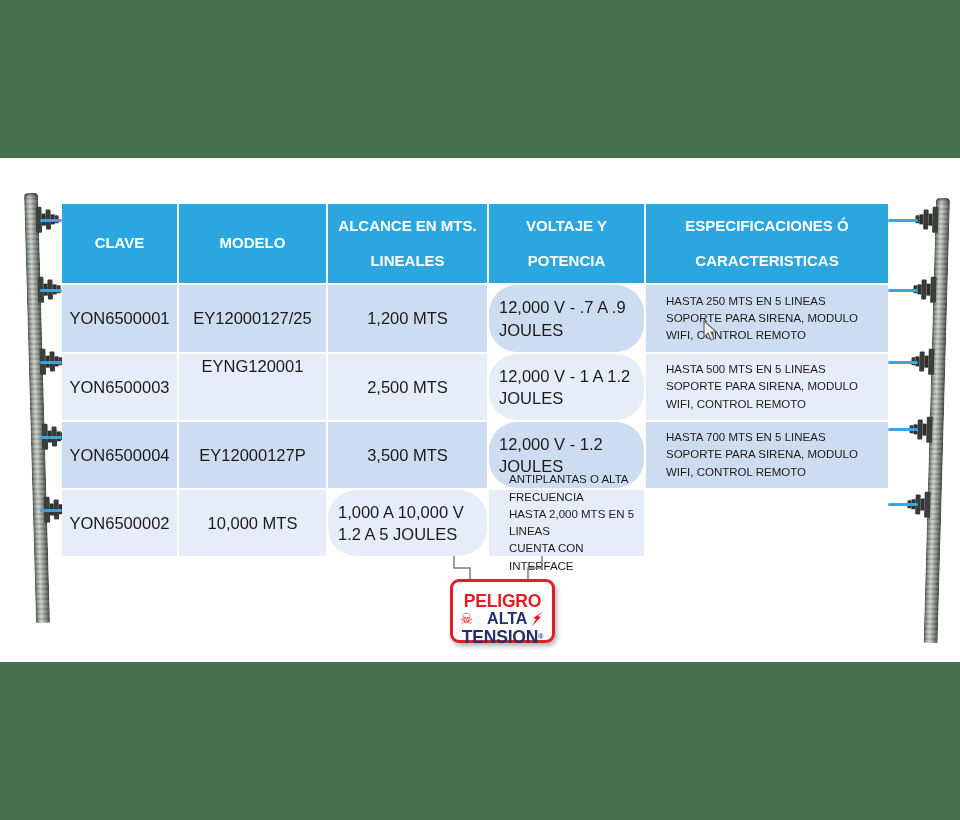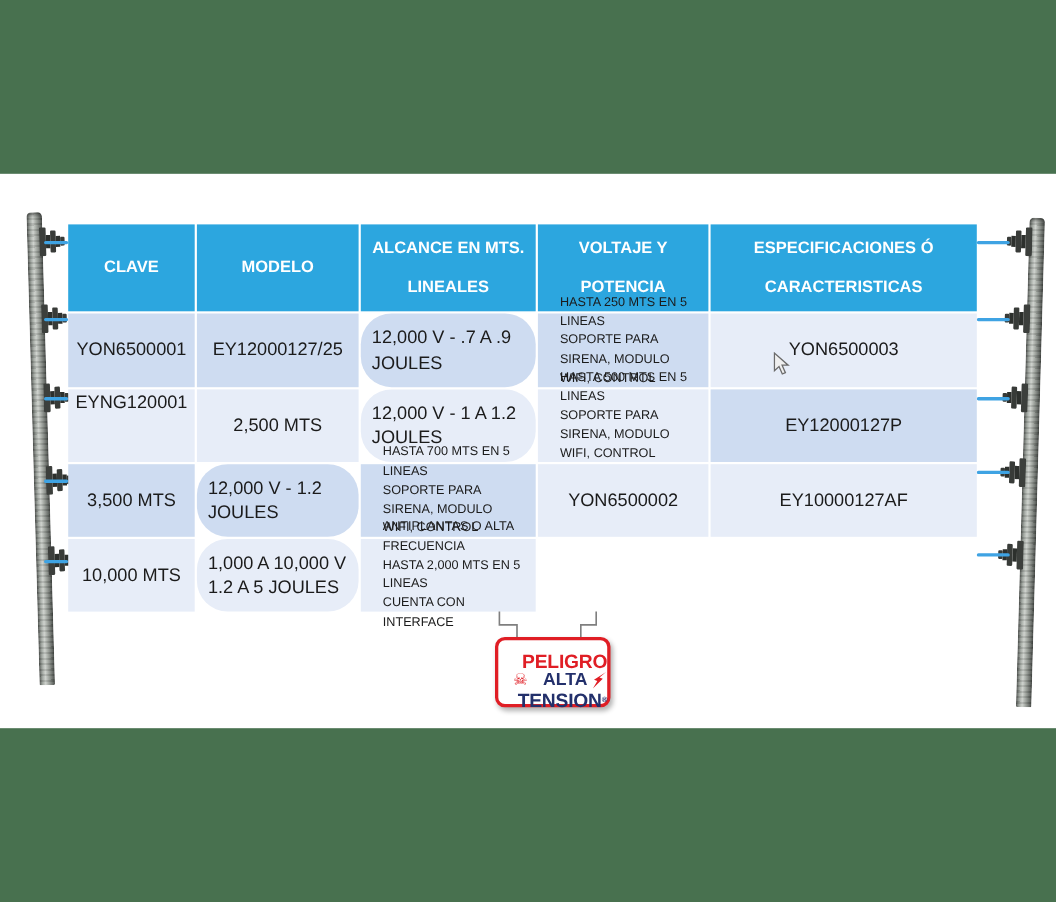--- a/index.html
+++ b/index.html
@@ -50,21 +50,21 @@
   .cell.voltaje{justify-content:flex-start;text-align:left;padding-left:10px;line-height:1.35;border-radius:28px;}
   .cell.spec{justify-content:flex-start;text-align:left;font-size:11.5px;line-height:1.5;padding-left:20px;padding-right:4px;}
   .cell.valign-top{align-items:flex-start;padding-top:3px;}
 
   
   .hooks{position:absolute;left:440px;top:550px;}
   .danger-sign{
     position:absolute;left:450px;top:579px;width:105px;height:64px;
     background:#ffffff;border:3px solid #e01e25;border-radius:9px;
     box-shadow:2px 3px 5px rgba(0,0,0,.3);
-    display:flex;flex-direction:column;align-items:flex-end;justify-content:center;
+    display:flex;flex-direction:column;align-items:center;justify-content:center;
     box-sizing:border-box;padding-top:15px;
   }
   .sign-line1{color:#e01e25;font-weight:700;font-size:17.5px;line-height:18px;letter-spacing:-0.2px;}
   .sign-line2{display:flex;align-items:center;justify-content:center;gap:2px;line-height:18px;}
   .sign-alta{color:#23306b;font-weight:700;font-size:16px;margin-left:12px;}
   .skull{color:#e01e25;font-size:15px;line-height:15px;}
   .sign-line3{color:#23306b;font-weight:700;font-size:17.5px;line-height:18px;letter-spacing:-0.2px;}
   .reg{font-size:7px;vertical-align:top;color:#23306b;}
 
   .cursor{position:absolute;left:703px;top:320px;}
@@ -171,45 +171,46 @@
     <div class="hcell">MODELO</div>
     <div class="hcell">ALCANCE EN MTS.
 LINEALES</div>
     <div class="hcell">VOLTAJE Y
 POTENCIA</div>
     <div class="hcell">ESPECIFICACIONES Ó
 CARACTERISTICAS</div>
 
     <div class="cell r-odd clave">YON6500001</div>
     <div class="cell r-odd modelo">EY12000127/25</div>
+    <div class="cell r-odd alcance">1,200 MTS</div>
     <div class="cell r-odd voltaje">12,000 V - .7 A .9
 JOULES</div>
     <div class="cell r-odd spec">HASTA 250 MTS EN 5 LINEAS
 SOPORTE PARA SIRENA, MODULO
 WIFI, CONTROL REMOTO</div>
 
     <div class="cell r-even clave">YON6500003</div>
     <div class="cell r-even modelo valign-top">EYNG120001</div>
     <div class="cell r-even alcance">2,500 MTS</div>
     <div class="cell r-even voltaje">12,000 V - 1 A 1.2
 JOULES</div>
     <div class="cell r-even spec">HASTA 500 MTS EN 5 LINEAS
 SOPORTE PARA SIRENA, MODULO
 WIFI, CONTROL REMOTO</div>
 
+    <div class="cell r-odd clave">YON6500004</div>
     <div class="cell r-odd modelo">EY12000127P</div>
     <div class="cell r-odd alcance">3,500 MTS</div>
     <div class="cell r-odd voltaje">12,000 V - 1.2
 JOULES</div>
     <div class="cell r-odd spec">HASTA 700 MTS EN 5 LINEAS
 SOPORTE PARA SIRENA, MODULO
 WIFI, CONTROL REMOTO</div>
 
     <div class="cell r-even clave">YON6500002</div>
-    <div class="cell r-even modelo">EY10000127AF</div>
     <div class="cell r-even alcance">10,000 MTS</div>
     <div class="cell r-even voltaje">1,000 A 10,000 V
 1.2 A 5 JOULES</div>
     <div class="cell r-even spec">ANTIPLANTAS O ALTA FRECUENCIA
 HASTA 2,000 MTS EN 5 LINEAS
 CUENTA CON INTERFACE</div>
   </div>
 
   <svg class="hooks" width="120" height="35">
     <polyline points="14,6 14,18 30,18 30,30" fill="none" stroke="#7f7f7f" stroke-width="1.5"></polyline>

